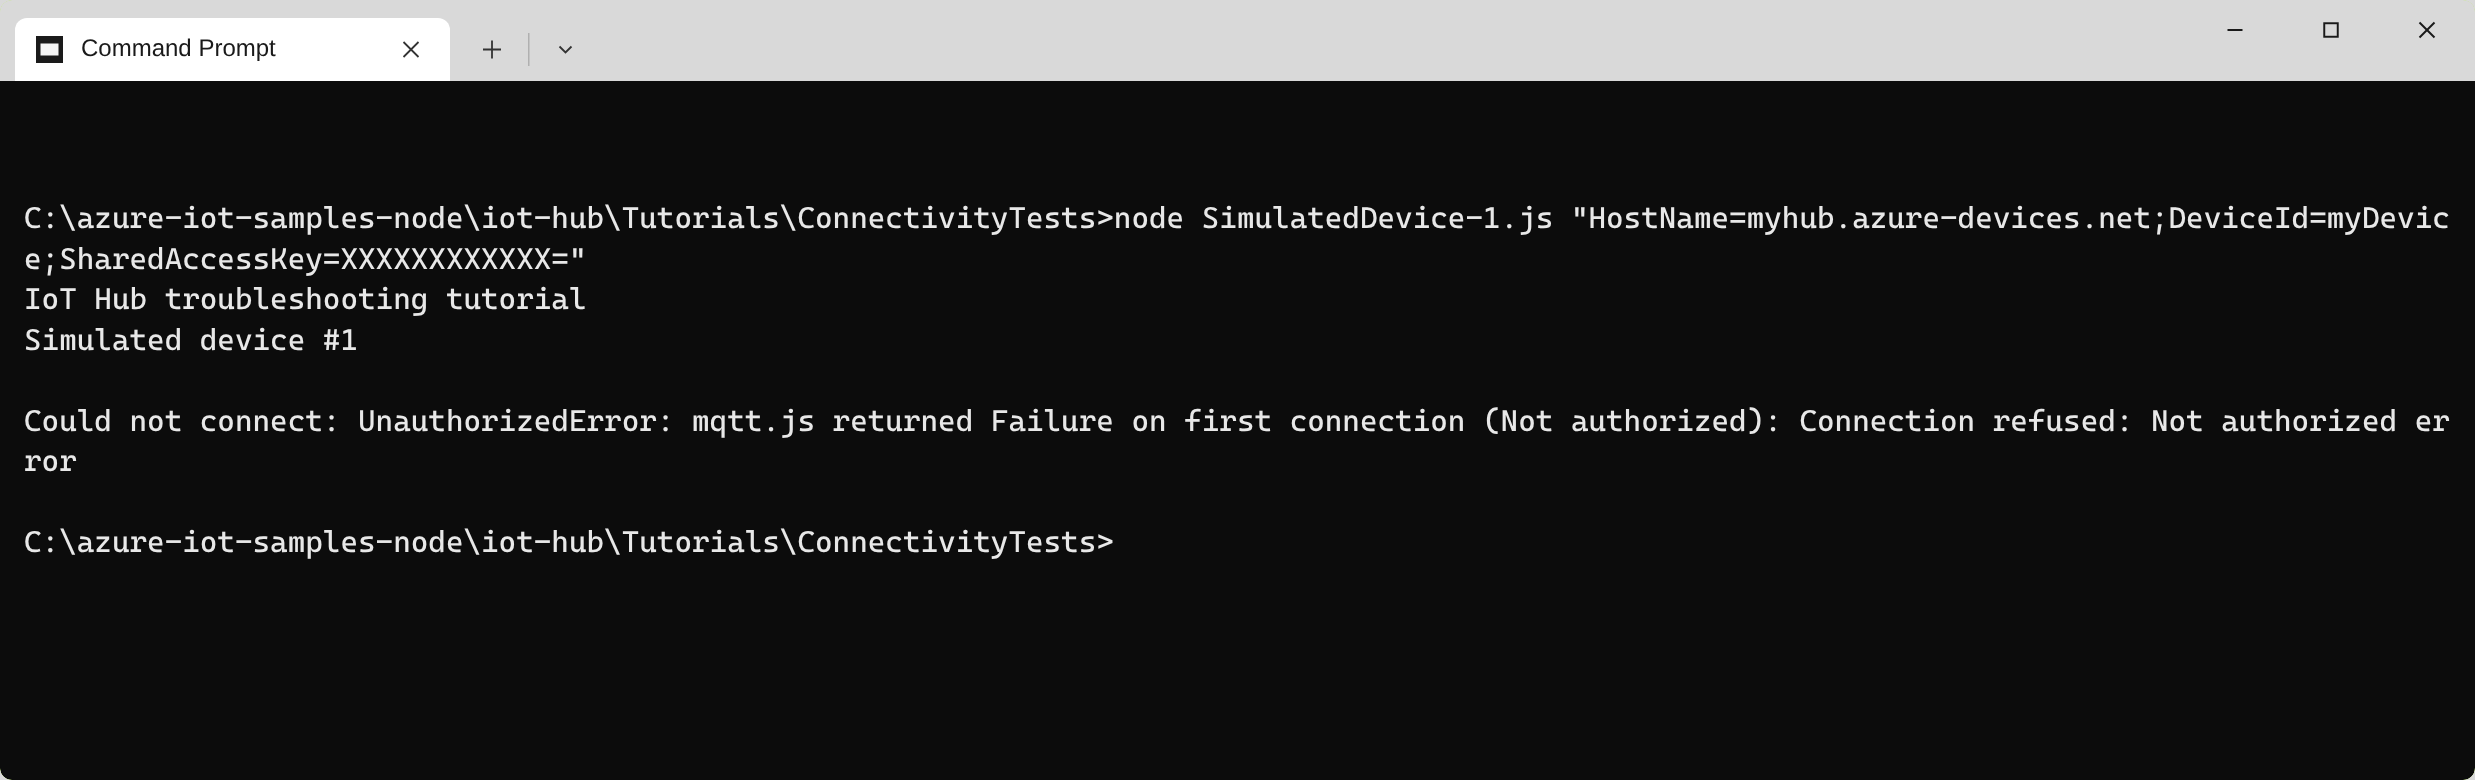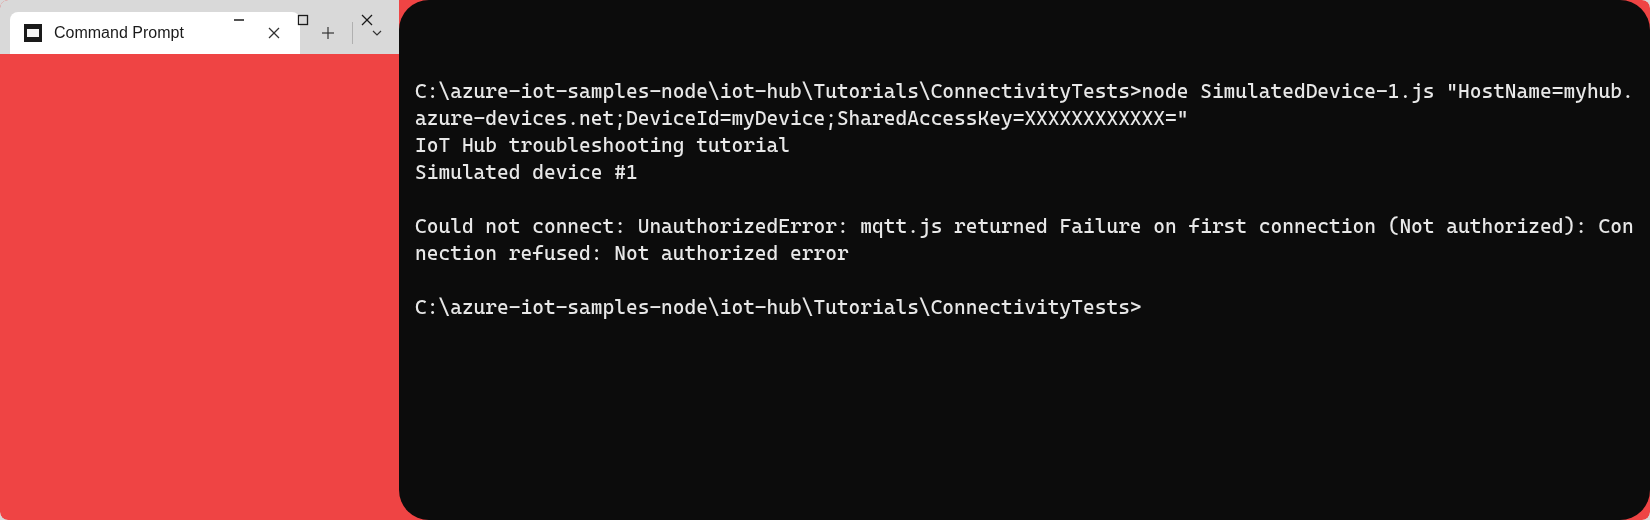--- a/index.html
+++ b/index.html
@@ -12,21 +12,22 @@
       height: 520px;
       background: #d9d9d9;
       font-family: "Segoe UI", Tahoma, sans-serif;
       overflow: hidden;
       border-radius: 8px;
     }
     .window {
       width: 100%;
       height: 100%;
       display: flex;
-      background: #ef4444;
+      flex-direction: column;
+      background: #bef264;
       border-radius: 8px;
       overflow: hidden;
     }
     .title-bar {
       height: 54px;
       background: #d9d9d9;
       display: flex;
       align-items: flex-end;
       padding-left: 10px;
       position: relative;
@@ -118,21 +119,20 @@
       color: #e8e8e8;
       padding: 24px 16px 16px 16px;
       font-family: "Cascadia Mono", "Consolas", monospace;
       font-size: 20px;
       line-height: 1.35;
       white-space: pre-wrap;
       word-break: break-all;
       overflow: hidden;
       border-bottom-left-radius: 8px;
       border-bottom-right-radius: 8px;
-      border-radius: 30px;
     }
     .terminal-line {
       display: block;
     }
     .blank-line {
       height: 1.35em;
     }
     svg {
       display: block;
     }

